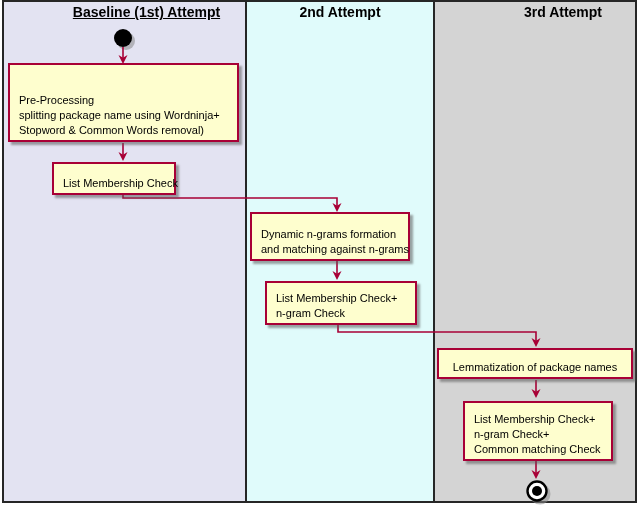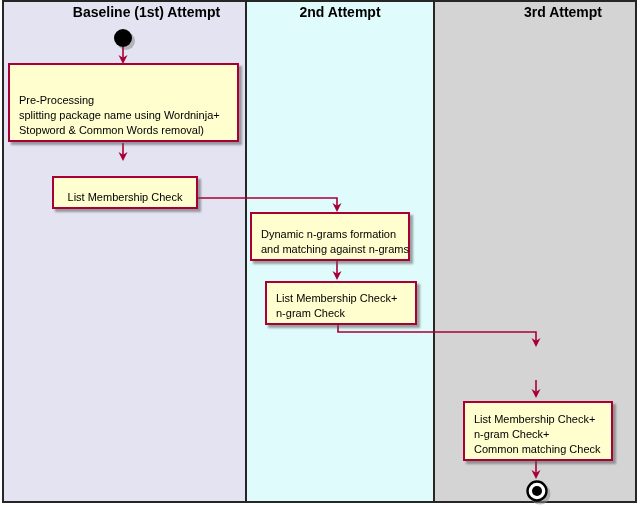--- a/index.html
+++ b/index.html
@@ -55,36 +55,36 @@
     border-radius:0;
     box-shadow:3px 3px 2px rgba(90,90,90,0.55);
     display:flex;flex-direction:column;justify-content:flex-end;
     padding:2px 9px;
     font-size:11px;line-height:15px;
     color:#000;
   }
   .activity span{display:block;white-space:nowrap;}
   .activity.centered{text-align:center;}
   .a1{left:8px;top:63px;width:231px;height:79px;}
-  .a2{left:52px;top:176px;width:146px;height:33px;}
+  .a2{left:52px;top:162px;width:124px;height:33px;}
   .a3{left:250px;top:212px;width:160px;height:49px;}
   .a4{left:265px;top:281px;width:152px;height:44px;}
   .a5{left:437px;top:348px;width:196px;height:31px;}
   .a6{left:463px;top:401px;width:150px;height:60px;}
 </style>
 </head>
 <body>
 
 <div class="diagram">
 
   <div class="lane l1"></div>
   <div class="lane l2"></div>
   <div class="lane l3"></div>
 
-  <div class="lane-title" style="left:2px;width:289px;">Baseline (1st) Attempt</div>
+  <div class="lane-title" style="left:2px;width:289px;text-decoration:underline;">Baseline (1st) Attempt</div>
   <div class="lane-title" style="left:245px;width:190px;">2nd Attempt</div>
   <div class="lane-title" style="left:433px;width:204px;margin-left:28px;">3rd Attempt</div>
 
   <svg class="connectors" viewBox="0 0 640 507" xmlns="http://www.w3.org/2000/svg">
 
     <circle class="node-shadow" cx="126" cy="41" r="9"></circle>
     <circle class="start-dot" cx="123" cy="38" r="9"></circle>
 
     <path class="edge" d="M123,47 V62"></path>
     <path class="ah" d="M123,64 l-4.5,-9 l4.5,2.8 l4.5,-2.8 Z"></path>
@@ -125,20 +125,23 @@
   <div class="activity a3">
     <span>Dynamic n-grams formation</span>
     <span>and matching against n-grams</span>
   </div>
 
   <div class="activity a4">
     <span>List Membership Check+</span>
     <span>n-gram Check</span>
   </div>
 
+  <div class="activity a5 centered">
+    <span>Lemmatization of package names</span>
+  </div>
 
   <div class="activity a6">
     <span>List Membership Check+</span>
     <span>n-gram Check+</span>
     <span>Common matching Check</span>
   </div>
 
 </div>
 
 </body></html>

